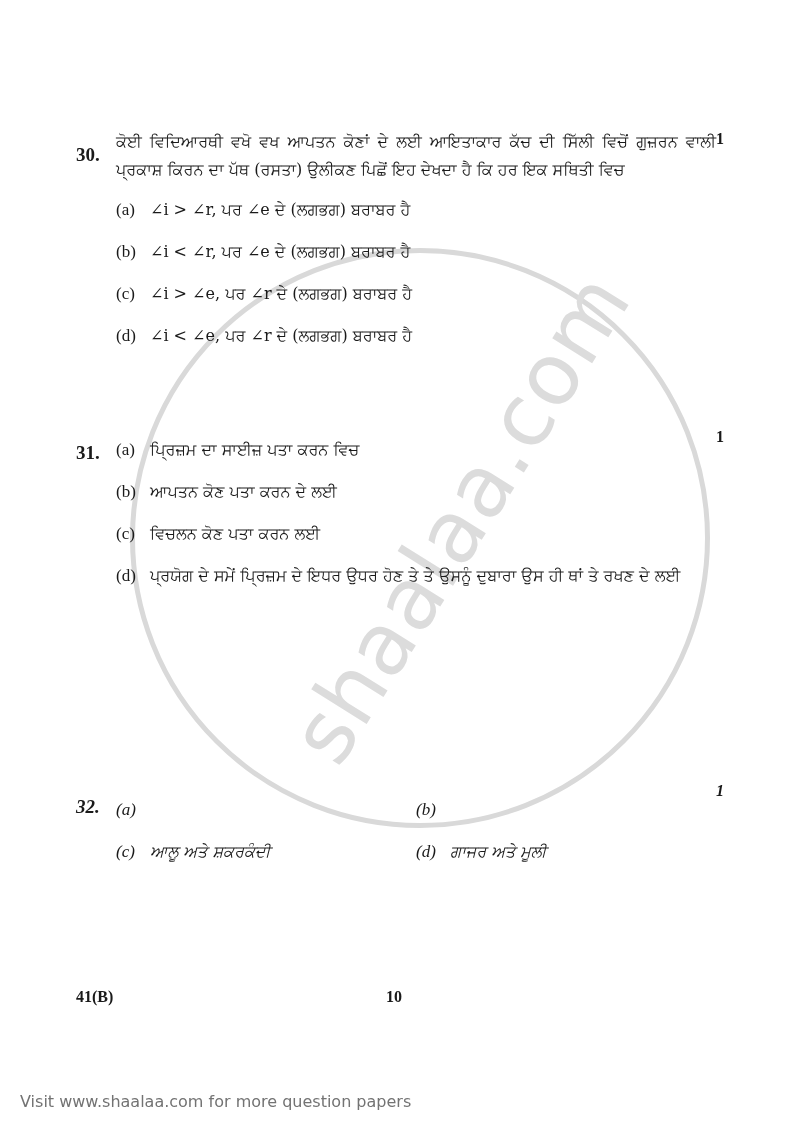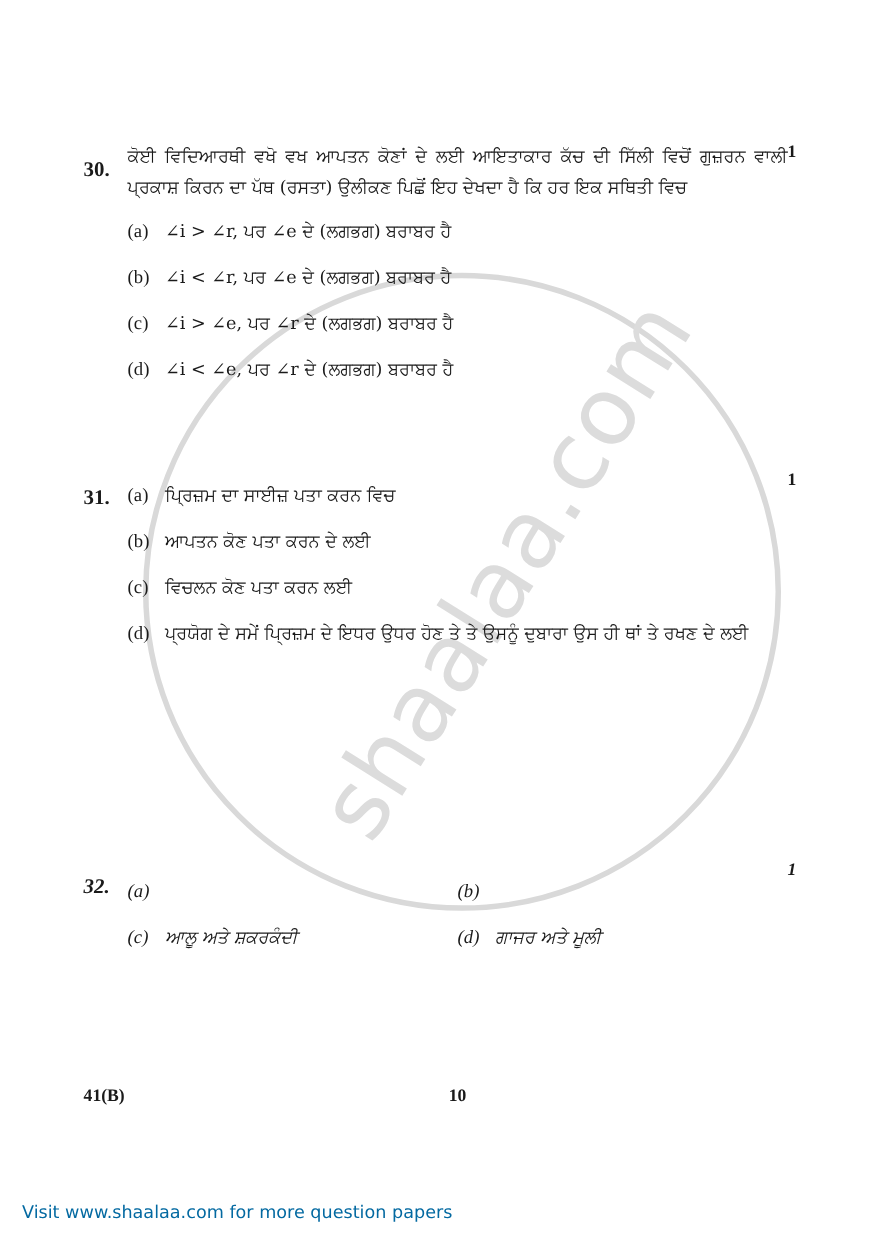--- a/index.html
+++ b/index.html
@@ -22,24 +22,24 @@
 
   .opts { margin-left:40px; margin-top:10px; }
   .opt { display:flex; font-size:16px; line-height:28px; margin-bottom:14px; }
   .opt-label { width:34px; flex:0 0 34px; font-family:"Liberation Serif", serif; font-size:17px; }
   .opt-text { flex:1; }
   .opt-grid { display:grid; grid-template-columns:300px 300px; row-gap:14px; margin-left:40px; margin-top:16px; }
   .opt-grid .opt { margin-bottom:0; }
 
   .footer-code { position:absolute; left:76px; top:988px; font-family:"Liberation Serif", serif;
     font-weight:bold; font-size:16px; z-index:1; }
-  .footer-page { position:absolute; left:408px; top:988px; font-family:"Liberation Serif", serif;
+  .footer-page { position:absolute; left:386px; top:988px; font-family:"Liberation Serif", serif;
     font-weight:bold; font-size:16px; z-index:1; }
   .bottom-note { position:absolute; left:20px; top:1092px; font-family:"DejaVu Sans", sans-serif;
-    font-size:16px; color:#0369a1; z-index:1; }
+    font-size:16px; color:#737373; z-index:1; }
 </style>
 </head>
 <body>
 
 <div class="page">
 
   <div class="watermark-circle"></div>
   <div class="watermark-text">shaalaa.com</div>
 
   <div class="q" style="top:128px;">

